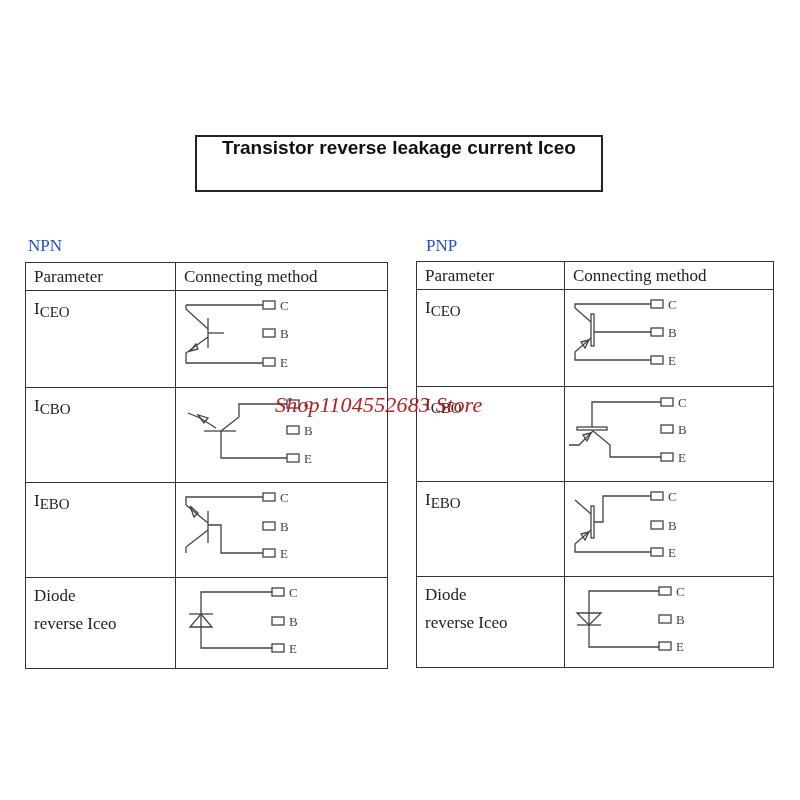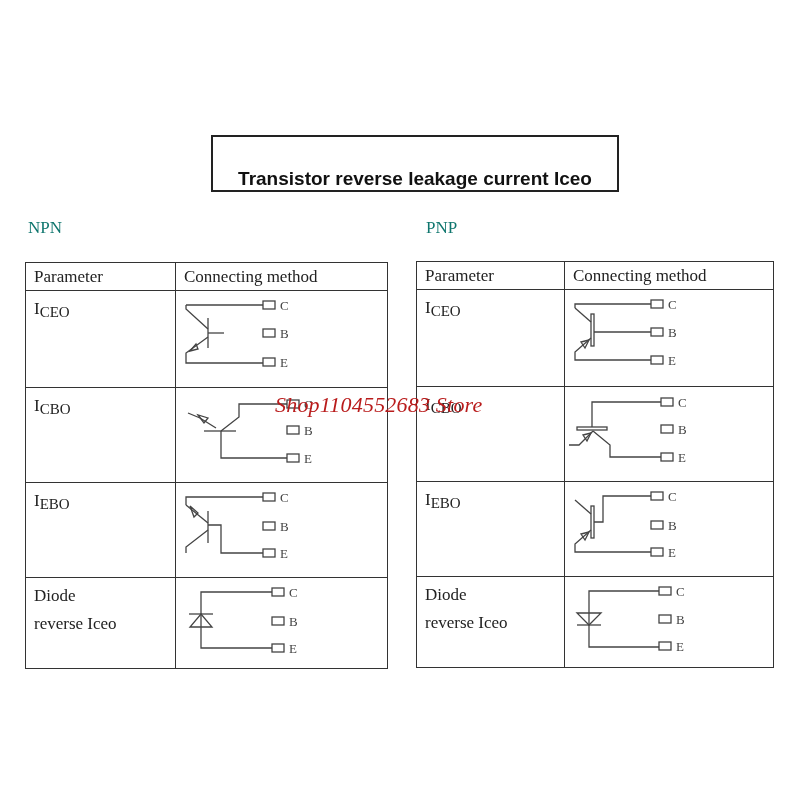--- a/index.html
+++ b/index.html
@@ -1,19 +1,19 @@
 <!DOCTYPE html>
 <html><head>
 <meta charset="utf-8">
 <style>
   html, body { margin:0; padding:0; background:#fff; }
   body { width:800px; height:800px; position:relative; overflow:hidden; font-family:"Liberation Serif", serif; color:#222; }
-  .title-box { position:absolute; left:195px; top:135px; width:408px; height:57px; border:2px solid #222; box-sizing:border-box; display:flex; align-items:flex-end; justify-content:center;margin-left:16px; }
+  .title-box { position:absolute; left:195px; top:135px; width:408px; height:57px; border:2px solid #222; box-sizing:border-box; display:flex; align-items:flex-start; justify-content:center; }
   .title-box span { font-family:"Liberation Sans", sans-serif; font-weight:bold; font-size:19px; color:#111; }
-  .section-label { position:absolute; font-size:17px; color:#0f766e; }
+  .section-label { position:absolute; font-size:17px; color:#1d4ed8;margin-top:18px; }
   table.t { position:absolute; border-collapse:collapse;margin-top:17px; }
   table.t td { border:1.6px solid #333; vertical-align:top; padding:0; }
   .hdr td { height:28px; font-size:17px; padding:4px 0 0 8px !important; box-sizing:border-box; }
   .param { font-size:17px; padding:8px 0 0 8px !important; }
   .param sub { font-size:15px; vertical-align:-3px; }
   .cell-svg { display:block; }
   .watermark { position:absolute; left:275px; top:392px; font-family:"Liberation Serif", serif; font-style:italic; font-size:22px; color:#b91c1c; letter-spacing:0.2px; }
 </style>
 </head>
 <body>

